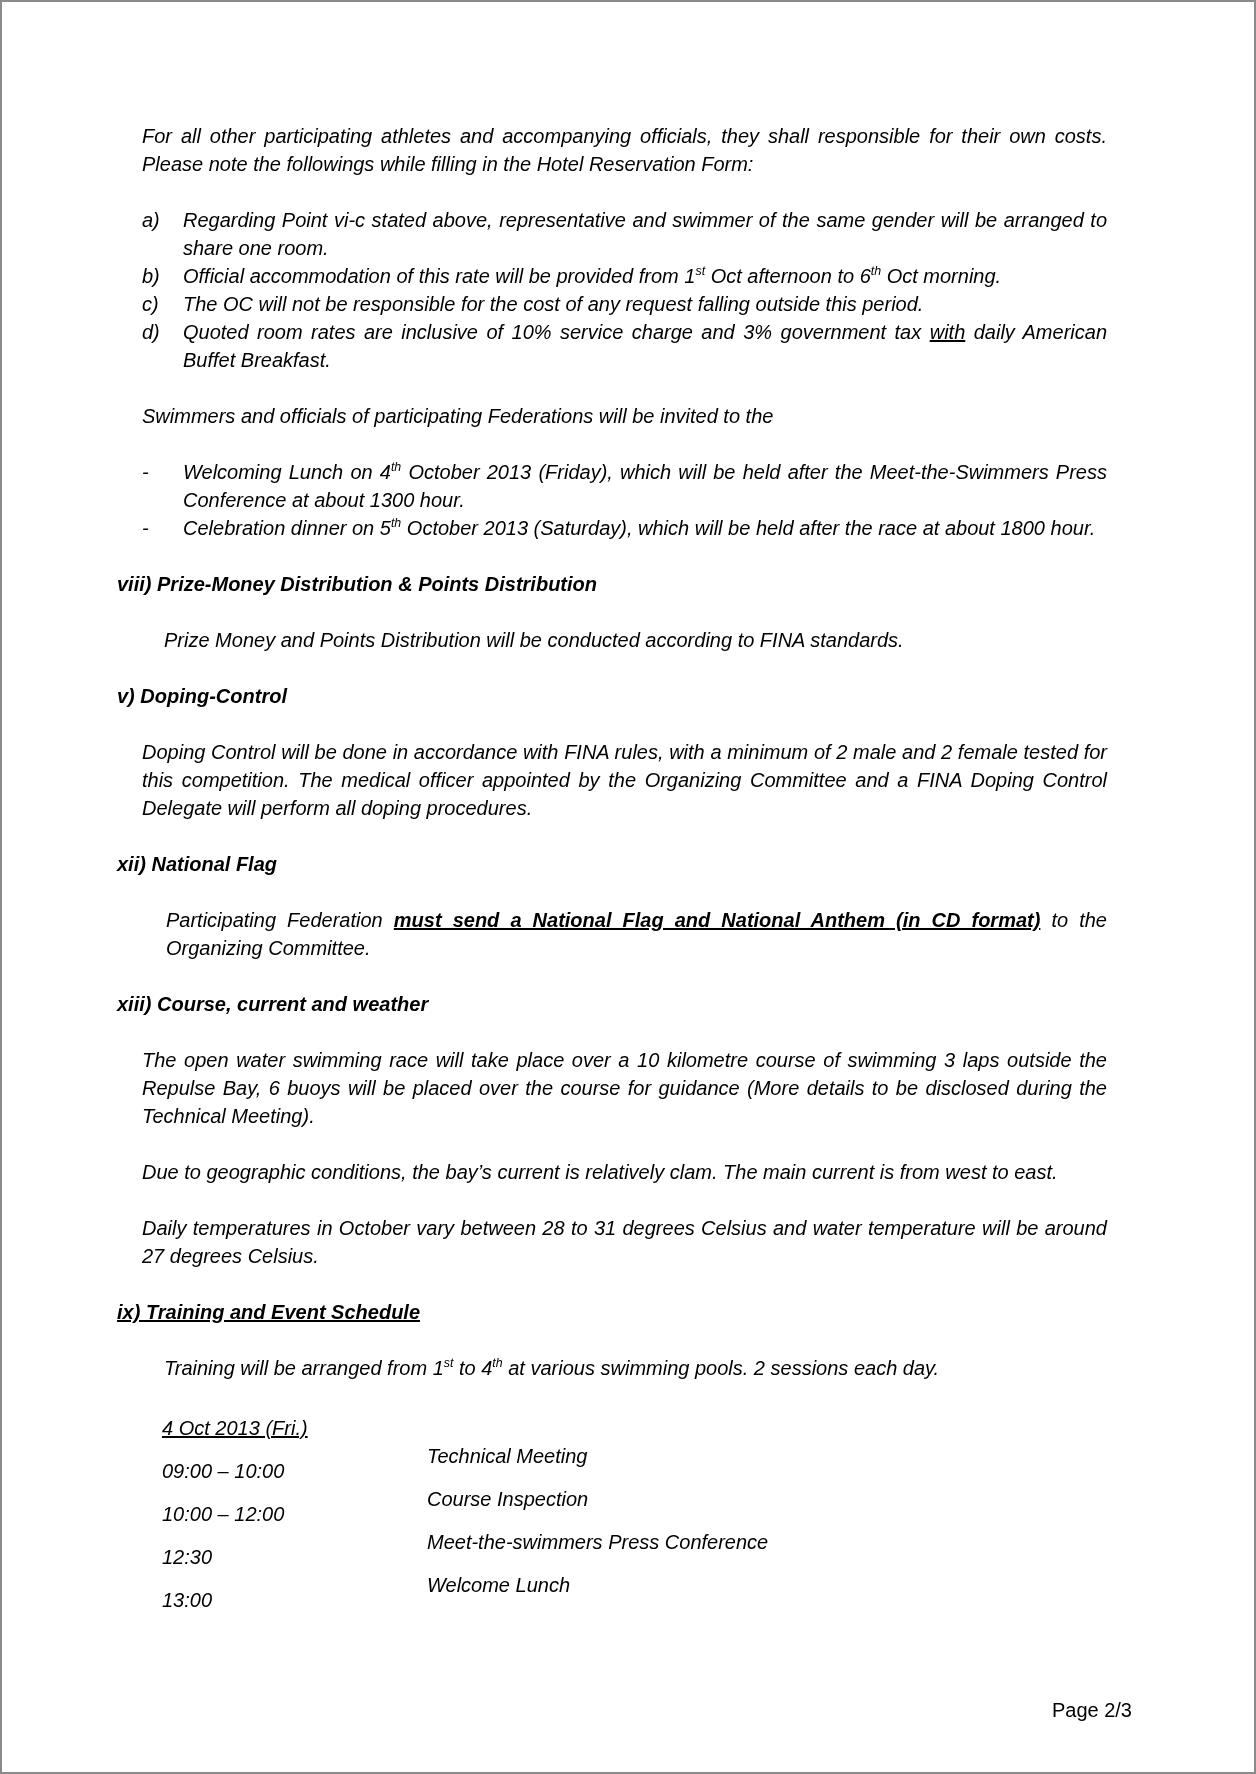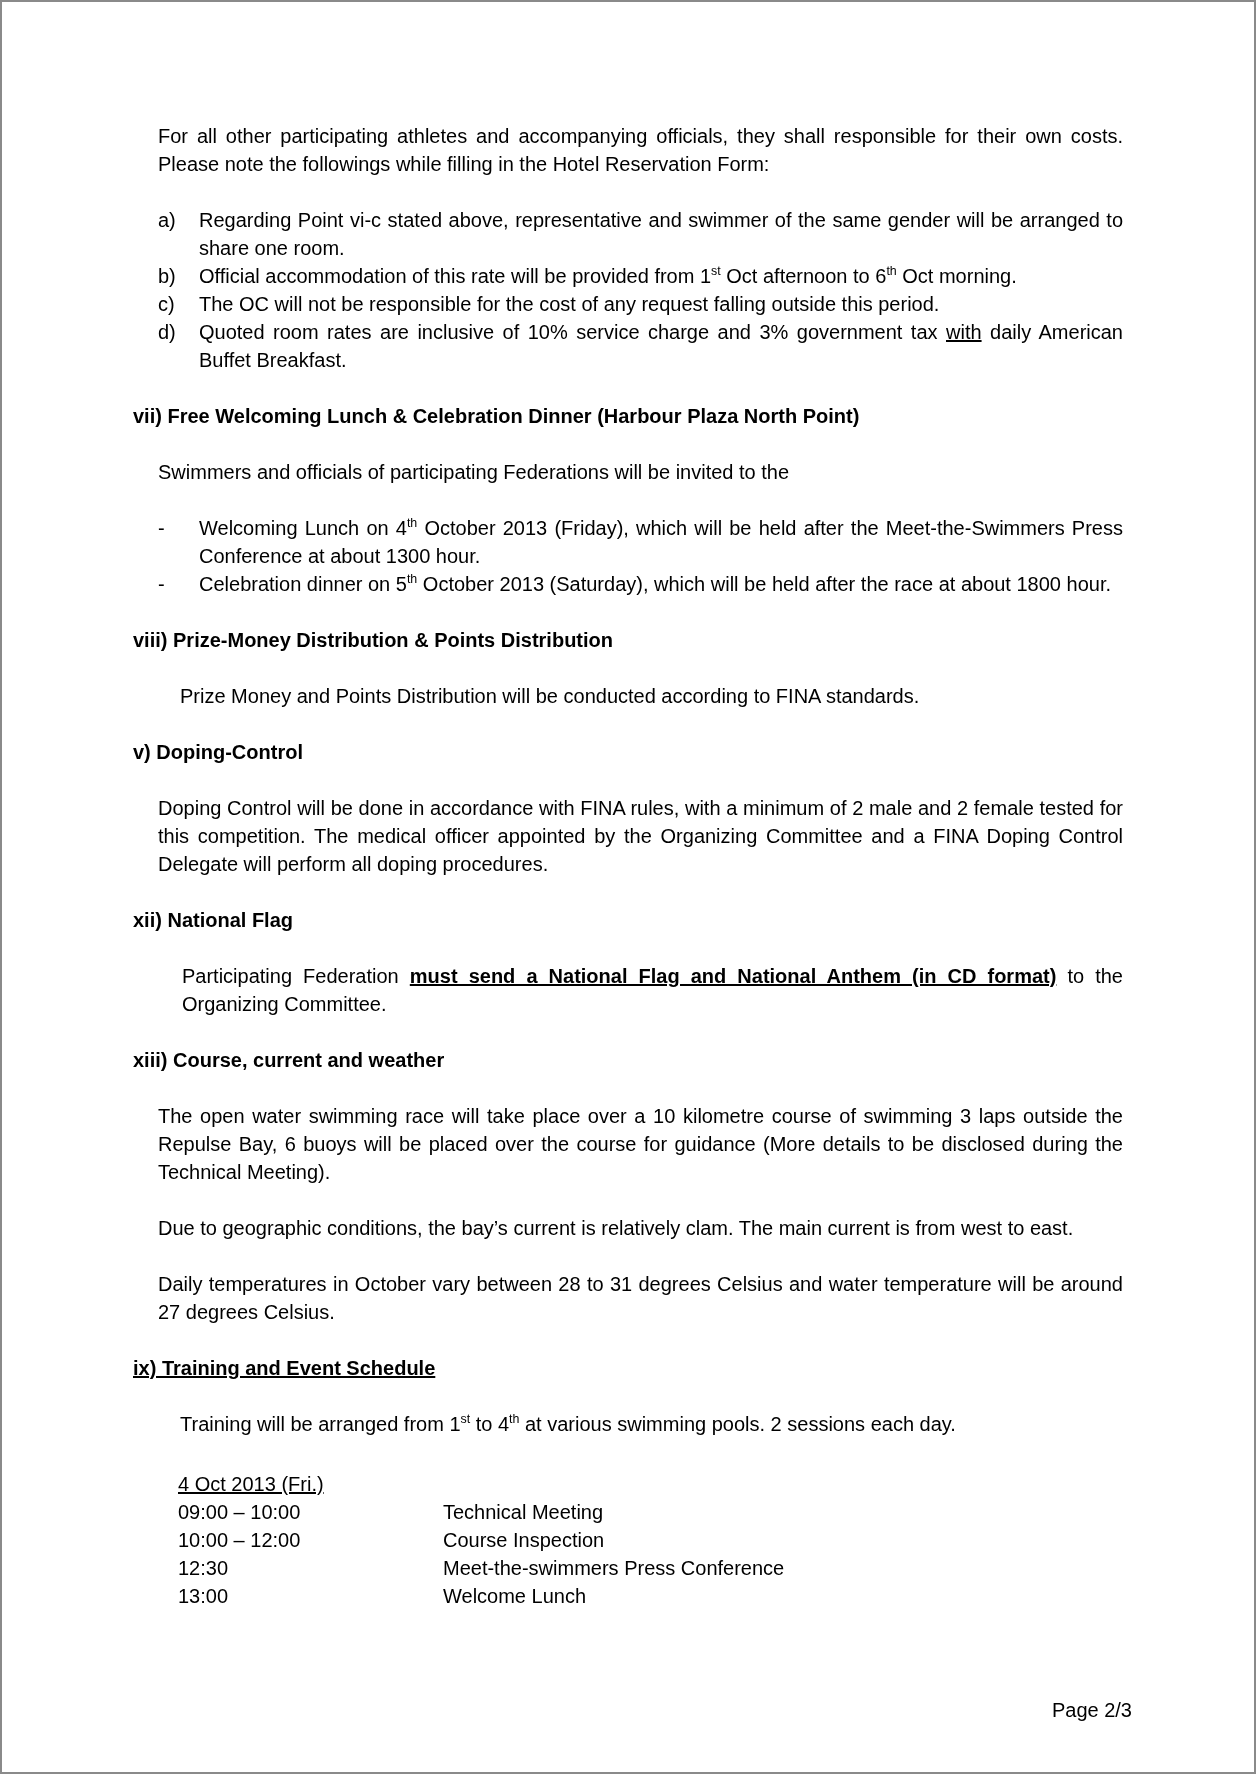--- a/index.html
+++ b/index.html
@@ -10,41 +10,42 @@
     background:#ffffff;
     border:2px solid #8a8a8a;
     font-family:"Liberation Sans", sans-serif;
     font-size:20px;
     line-height:28px;
     color:#000000;
     overflow:hidden;
   }
   .content {
     position:absolute;
-    top:120px; left:156px;
+    top:120px; left:140px;
     width:965px;
+    font-style:italic;
   }
   .block { margin:0 0 28px 0; text-align:justify; }
   .sec {
     font-size:20px; font-weight:bold;
     margin:0 0 28px -25px;
     line-height:28px;
   }
   .list { margin:0 0 28px 0; }
   .li { display:flex; }
   .li .mk { flex:0 0 34px; }
   .li .tx { flex:1; text-align:justify;margin-left:7px; }
   .u  { text-decoration:underline; }
   .bu { font-weight:bold; text-decoration:underline; }
   sup { font-size:0.62em; line-height:0; vertical-align:super; }
   .indent-sm { margin-left:22px; }
   .indent-md { margin-left:24px; }
   .schedule { margin-left:20px; }
   .schedule .row { display:flex; }
-  .schedule .time { flex:0 0 265px; }
+  .schedule .time { flex:0 0 265px;margin-top:15px; }
   .schedule .event { flex:1; }
   .date-head { text-decoration:underline;margin-top:32px; }
   .footer {
     position:absolute;
     top:1694px; right:122px;
     line-height:28px;
   }
 </style>
 </head>
 <body>
@@ -66,21 +67,20 @@
       <div class="li">
         <span class="mk">c)</span>
         <span class="tx"><span>The OC will not be responsible for the cost of any request falling outside this period.</span></span>
       </div>
       <div class="li">
         <span class="mk">d)</span>
         <span class="tx"><span>Quoted room rates are inclusive of 10% service charge and 3% government tax </span><span class="u">with</span><span> daily American Buffet Breakfast.</span></span>
       </div>
     </div>
 
-    <h2 class="sec">vii) Free Welcoming Lunch &amp; Celebration Dinner (Harbour Plaza North Point)</h2>
     <p class="block">Swimmers and officials of participating Federations will be invited to the</p>
     <div class="list">
       <div class="li">
         <span class="mk">-</span>
         <span class="tx"><span>Welcoming Lunch on 4</span><sup>th</sup><span> October 2013 (Friday), which will be held after the Meet-the-Swimmers Press Conference at about 1300 hour.</span></span>
       </div>
       <div class="li">
         <span class="mk">-</span>
         <span class="tx"><span>Celebration dinner on 5</span><sup>th</sup><span> October 2013 (Saturday), which will be held after the race at about 1800 hour.</span></span>
       </div>

